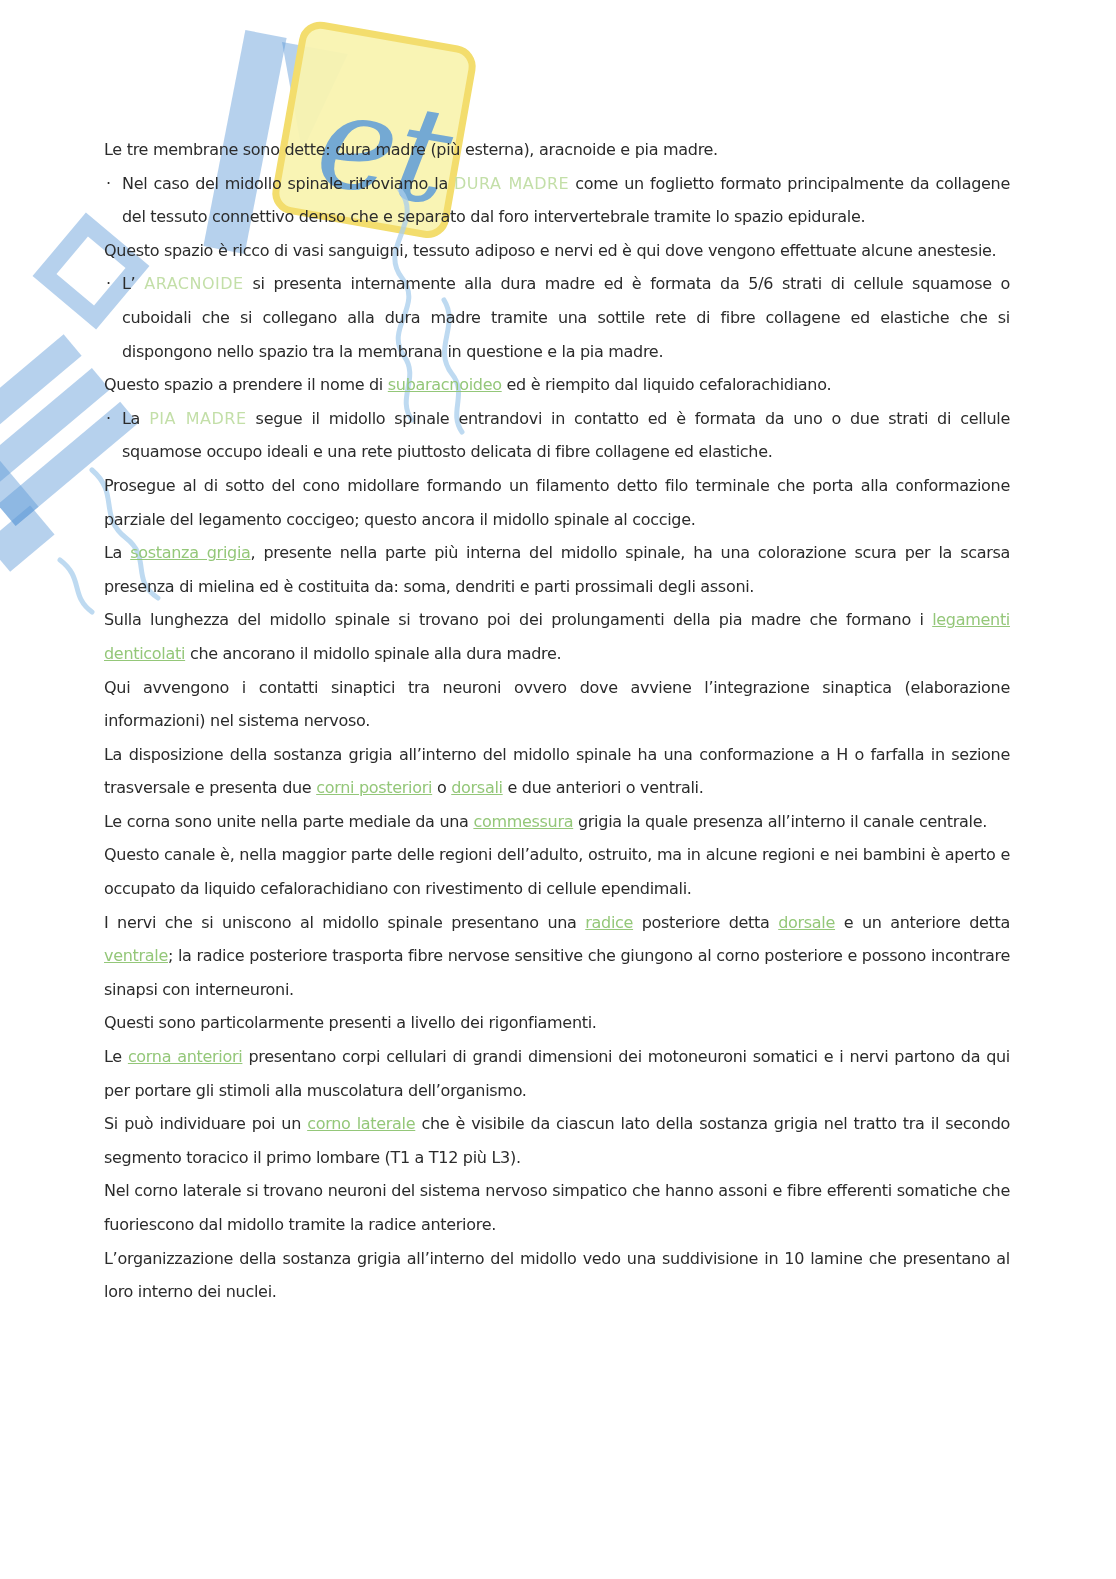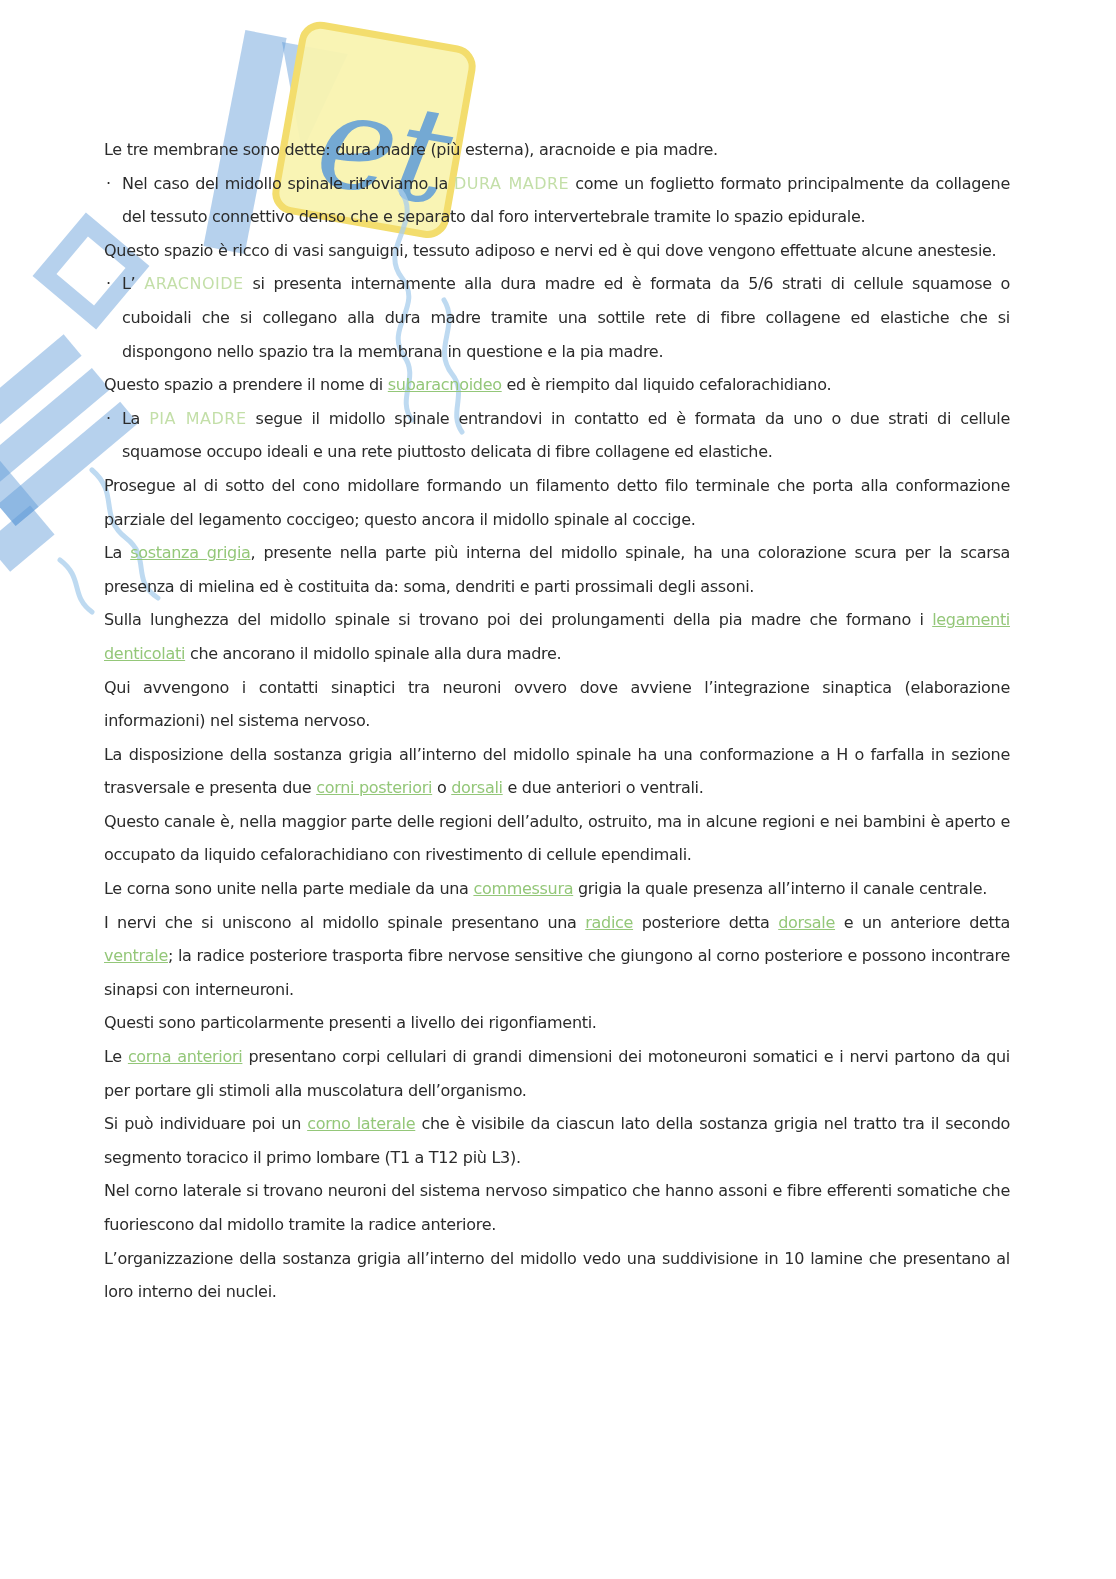--- a/index.html
+++ b/index.html
@@ -104,22 +104,22 @@
       <p class="para bullet"><span class="bullet-marker">·</span><span>Nel caso del midollo spinale ritroviamo la </span><span class="seg-term-caps">DURA MADRE</span><span> come un foglietto formato principalmente da collagene del tessuto connettivo denso che e separato dal foro intervertebrale tramite lo spazio epidurale.</span></p>
       <p class="para"><span>Questo spazio è ricco di vasi sanguigni, tessuto adiposo e nervi ed è qui dove vengono effettuate alcune anestesie.</span></p>
       <p class="para bullet"><span class="bullet-marker">·</span><span>L’ </span><span class="seg-term-caps">ARACNOIDE</span><span> si presenta internamente alla dura madre ed è formata da 5/6 strati di cellule squamose o cuboidali che si collegano alla dura madre tramite una sottile rete di fibre collagene ed elastiche che si dispongono nello spazio tra la membrana in questione e la pia madre.</span></p>
       <p class="para"><span>Questo spazio a prendere il nome di </span><span class="seg-term">subaracnoideo</span><span> ed è riempito dal liquido cefalorachidiano.</span></p>
       <p class="para bullet"><span class="bullet-marker">·</span><span>La </span><span class="seg-term-caps">PIA MADRE</span><span> segue il midollo spinale entrandovi in contatto ed è formata da uno o due strati di cellule squamose occupo ideali e una rete piuttosto delicata di fibre collagene ed elastiche.</span></p>
       <p class="para"><span>Prosegue al di sotto del cono midollare formando un filamento detto filo terminale che porta alla conformazione parziale del legamento coccigeo; questo ancora il midollo spinale al coccige.</span></p>
       <p class="para"><span>La </span><span class="seg-term">sostanza grigia</span><span>, presente nella parte più interna del midollo spinale, ha una colorazione scura per la scarsa presenza di mielina ed è costituita da: soma, dendriti e parti prossimali degli assoni.</span></p>
       <p class="para"><span>Sulla lunghezza del midollo spinale si trovano poi dei prolungamenti della pia madre che formano i </span><span class="seg-term">legamenti denticolati</span><span> che ancorano il midollo spinale alla dura madre.</span></p>
       <p class="para"><span>Qui avvengono i contatti sinaptici tra neuroni ovvero dove avviene l’integrazione sinaptica (elaborazione informazioni) nel sistema nervoso.</span></p>
       <p class="para"><span>La disposizione della sostanza grigia all’interno del midollo spinale ha una conformazione a H o farfalla in sezione trasversale e presenta due </span><span class="seg-term">corni posteriori</span><span> o </span><span class="seg-term">dorsali</span><span> e due anteriori o ventrali.</span></p>
+      <p class="para"><span>Le corna sono unite nella parte mediale da una </span><span class="seg-term">commessura</span><span> grigia la quale presenza all’interno il canale centrale.</span></p>
       <p class="para"><span>Questo canale è, nella maggior parte delle regioni dell’adulto, ostruito, ma in alcune regioni e nei bambini è aperto e occupato da liquido cefalorachidiano con rivestimento di cellule ependimali.</span></p>
-      <p class="para"><span>Le corna sono unite nella parte mediale da una </span><span class="seg-term">commessura</span><span> grigia la quale presenza all’interno il canale centrale.</span></p>
       <p class="para"><span>I nervi che si uniscono al midollo spinale presentano una </span><span class="seg-term">radice</span><span> posteriore detta </span><span class="seg-term">dorsale</span><span> e un anteriore detta </span><span class="seg-term">ventrale</span><span>; la radice posteriore trasporta fibre nervose sensitive che giungono al corno posteriore e possono incontrare sinapsi con interneuroni.</span></p>
       <p class="para"><span>Questi sono particolarmente presenti a livello dei rigonfiamenti.</span></p>
       <p class="para"><span>Le </span><span class="seg-term">corna anteriori</span><span> presentano corpi cellulari di grandi dimensioni dei motoneuroni somatici e i nervi partono da qui per portare gli stimoli alla muscolatura dell’organismo.</span></p>
       <p class="para"><span>Si può individuare poi un </span><span class="seg-term">corno laterale</span><span> che è visibile da ciascun lato della sostanza grigia nel tratto tra il secondo segmento toracico il primo lombare (T1 a T12 più L3).</span></p>
       <p class="para"><span>Nel corno laterale si trovano neuroni del sistema nervoso simpatico che hanno assoni e fibre efferenti somatiche che fuoriescono dal midollo tramite la radice anteriore.</span></p>
       <p class="para"><span>L’organizzazione della sostanza grigia all’interno del midollo vedo una suddivisione in 10 lamine che presentano al loro interno dei nuclei.</span></p>
     </div>
 
 </div>
 

